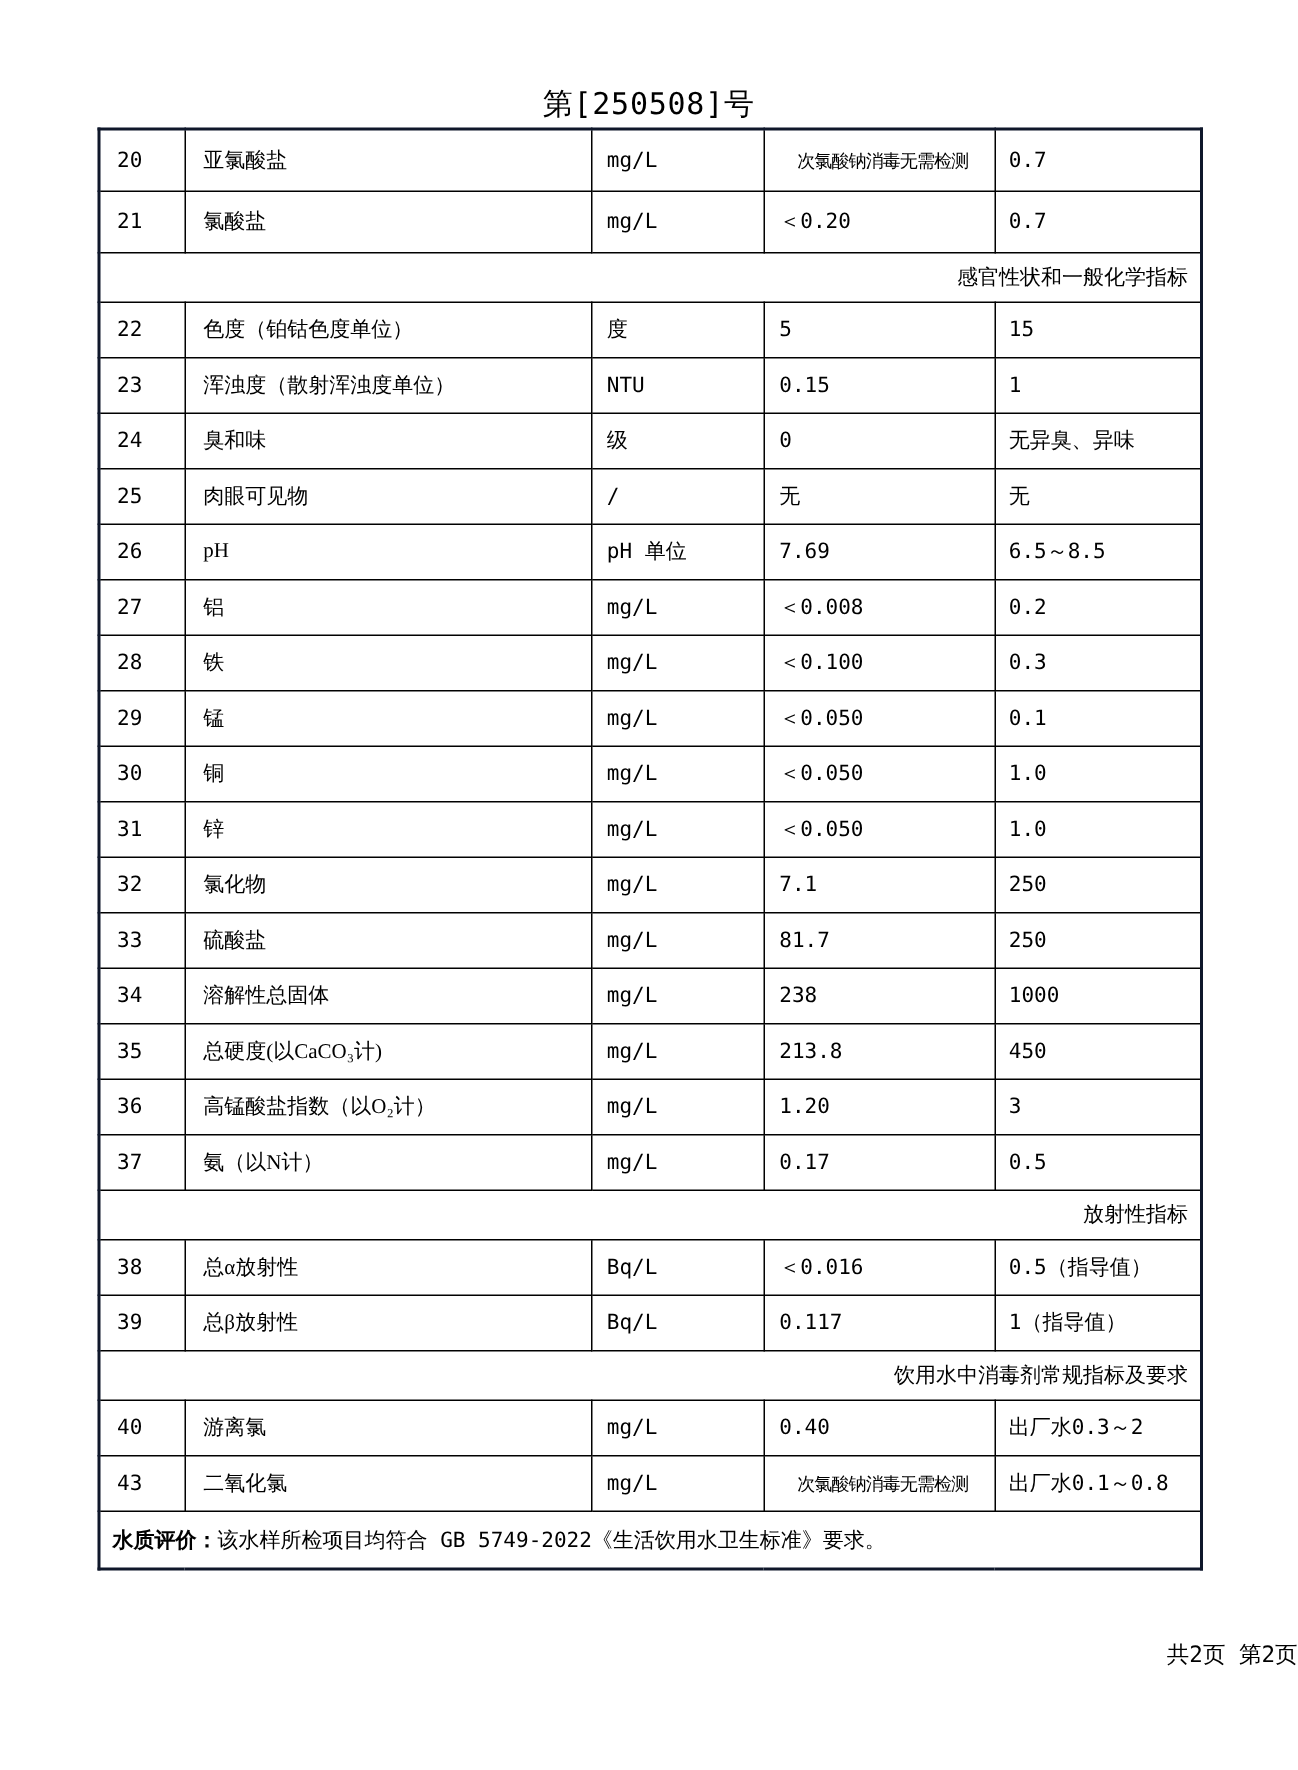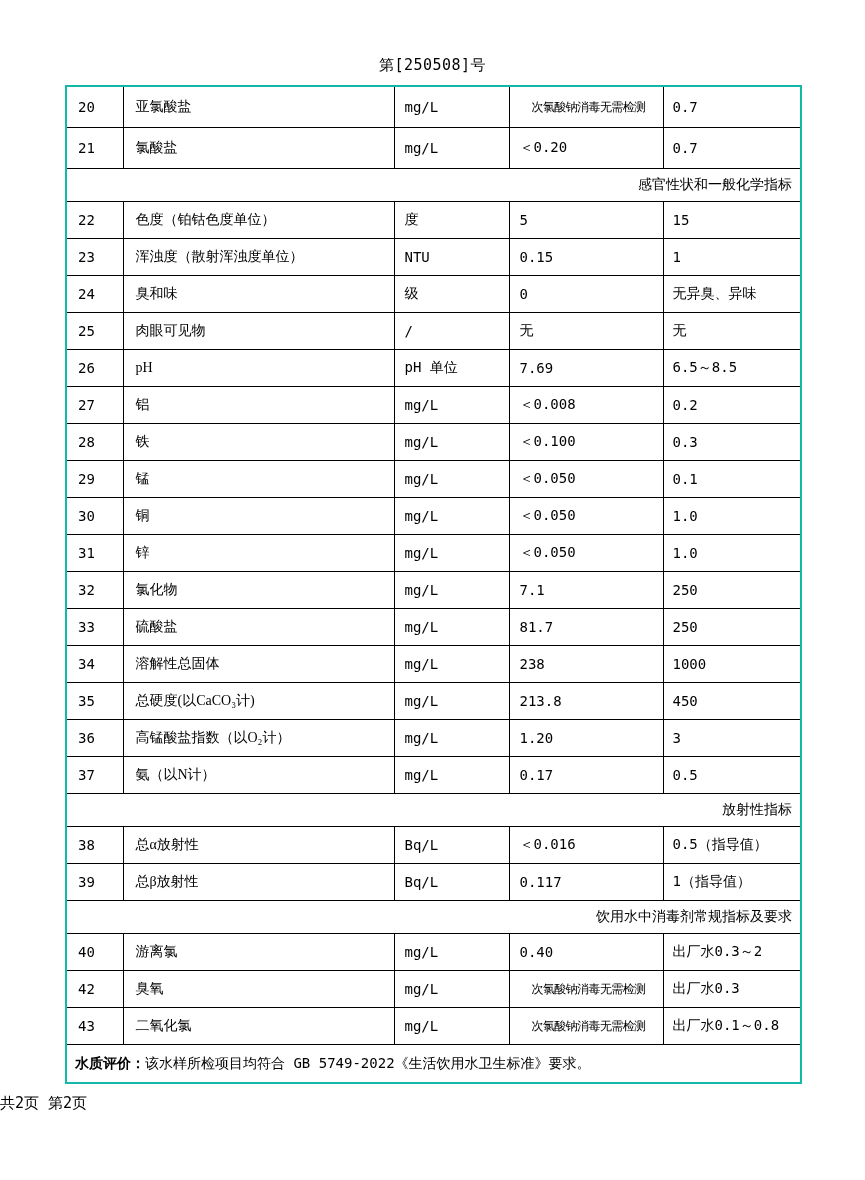--- a/index.html
+++ b/index.html
@@ -15,36 +15,36 @@
     height: 1180px;
     background: #ffffff;
     overflow: hidden;
   }
   .report-title {
     position: absolute;
     top: 56px;
     left: 0;
     width: 100%;
     text-align: center;
-    font-size: 15px;
+    font-size: 20px;
     letter-spacing: 0.5px;
   }
   table.report {
     position: absolute;
     top: 85px;
     left: 65px;
     width: 735px;
     border-collapse: collapse;
     table-layout: fixed;
   }
   table.report, table.report td {
     border: 1px solid #000;
   }
   table.report {
-    border: 2px solid #14b8a6;
+    border: 2px solid #0f172a;
   }
   td {
     font-size: 14px;
     padding: 0 8px;
     vertical-align: middle;
     overflow: hidden;
     white-space: nowrap;
   }
   tr.data-row td   { height: 36px; }
   tr.data-row.tall td { height: 40px; }
@@ -60,21 +60,21 @@
     letter-spacing: -0.6px;
     padding-left: 22px;
     padding-right: 2px;
   }
   tr.eval-row td b { font-weight: bold; }
   .page-footer {
     position: absolute;
     top: 1094px;
     left: 0;
     width: 100%;
-    text-align: left;
+    text-align: right;
     font-size: 15px;
   }
 </style>
 </head>
 <body>
 
 <div class="page">
 
   <div class="report-title">第[250508]号</div>
 
@@ -237,27 +237,20 @@
           <td colspan="5">饮用水中消毒剂常规指标及要求</td>
         </tr>
         <tr class="data-row">
           <td class="col-no">40</td>
           <td class="col-name">游离氯</td>
           <td class="col-unit">mg/L</td>
           <td class="col-value">0.40</td>
           <td class="col-limit">出厂水0.3～2</td>
         </tr>
         <tr class="data-row">
-          <td class="col-no">42</td>
-          <td class="col-name">臭氧</td>
-          <td class="col-unit">mg/L</td>
-          <td class="col-value note">次氯酸钠消毒无需检测</td>
-          <td class="col-limit">出厂水0.3</td>
-        </tr>
-        <tr class="data-row">
           <td class="col-no">43</td>
           <td class="col-name">二氧化氯</td>
           <td class="col-unit">mg/L</td>
           <td class="col-value note">次氯酸钠消毒无需检测</td>
           <td class="col-limit">出厂水0.1～0.8</td>
         </tr>
         <tr class="eval-row">
           <td colspan="5"><b>水质评价：</b><span>该水样所检项目均符合 GB  5749-2022《生活饮用水卫生标准》要求。</span></td>
         </tr>
       </tbody>

